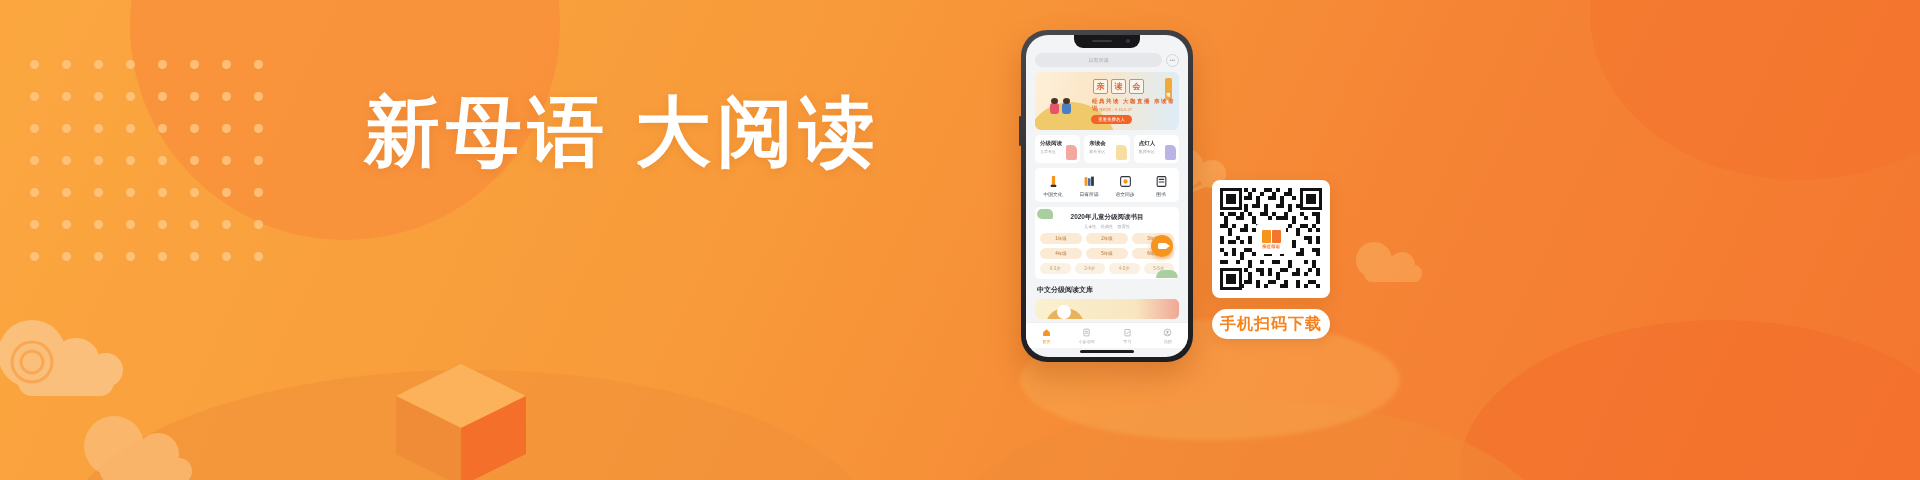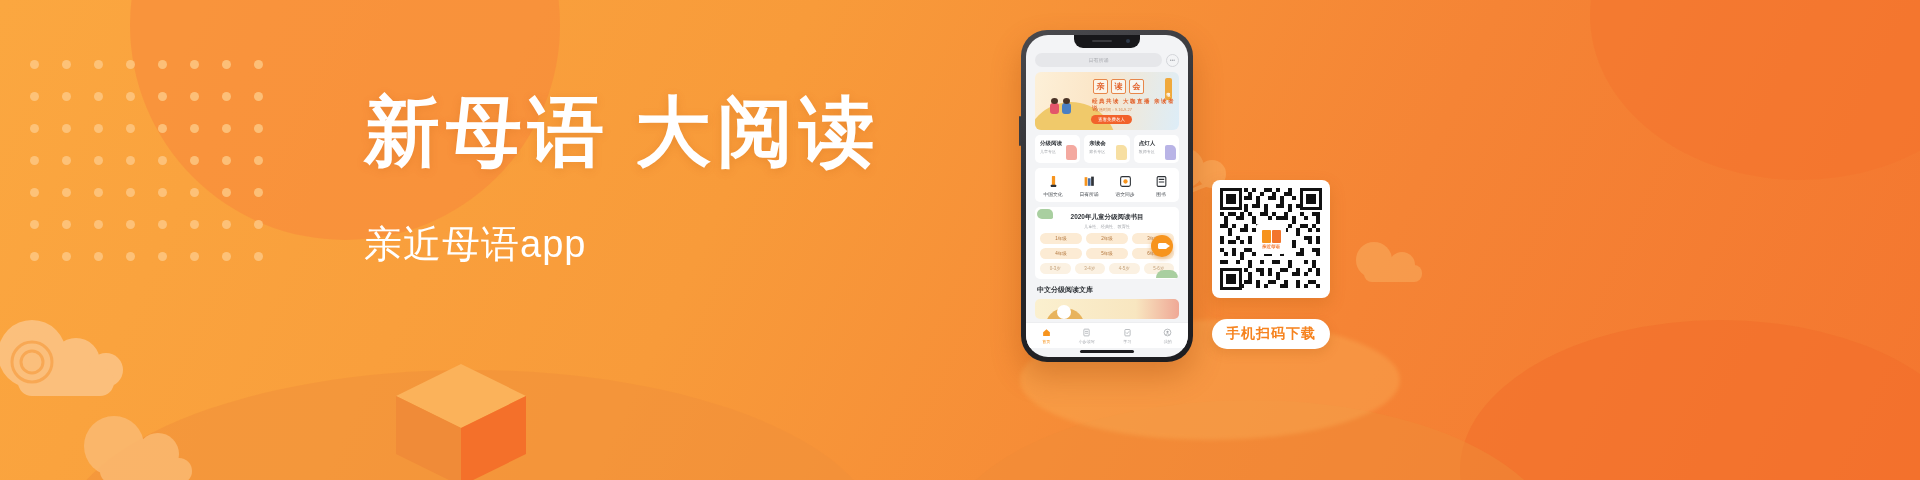--- a/index.html
+++ b/index.html
@@ -359,26 +359,26 @@
   .qr-logo .book { width: 19px; height: 13px; position: relative; }
   .qr-logo .book i {
     position: absolute; top: 0; width: 9px; height: 13px;
     background: #F3762C; border-radius: 1px;
   }
   .qr-logo .book i:first-child { left: 0; background: #F7941D; }
   .qr-logo .book i:last-child { right: 0; }
   .qr-logo .nm { font-size: 4.5px; color: #F3762C; font-weight: 700; margin-top: 1px; }
 
   .dl-btn {
-    margin-top: 21px;
+    margin-top: 11px;
     width: 118px; height: 30px;
     background: #fff;
     border-radius: 15px;
     color: #F6831F;
-    font-size: 14px; font-weight: 700;
+    font-size: 16px; font-weight: 700;
     display: flex; align-items: center; justify-content: center;
     letter-spacing: 1px;
     box-shadow: 0 4px 12px rgba(170, 80, 10, .2);
     cursor: pointer;
   }
 </style>
 </head>
 <body>
 
 <div class="banner">
@@ -486,21 +486,20 @@
   <svg class="deco cloud-small" viewBox="0 0 92 58">
     <g fill="#FAAE60" opacity=".55">
       <circle cx="26" cy="28" r="18"></circle>
         <circle cx="54" cy="33" r="13"></circle>
       <rect x="16" y="33" width="58" height="17" rx="8"></rect>
     </g>
   </svg>
 
   <div class="copy">
     <div class="headline">新母语 大阅读</div>
-    <div class="subhead">亲近母语app</div>
   </div>
 
   <div class="phone">
     <div class="side-btn"></div>
     <div class="phone-inner">
       <div class="notch">
           <i></i>
           <b></b>
         </div>
 

